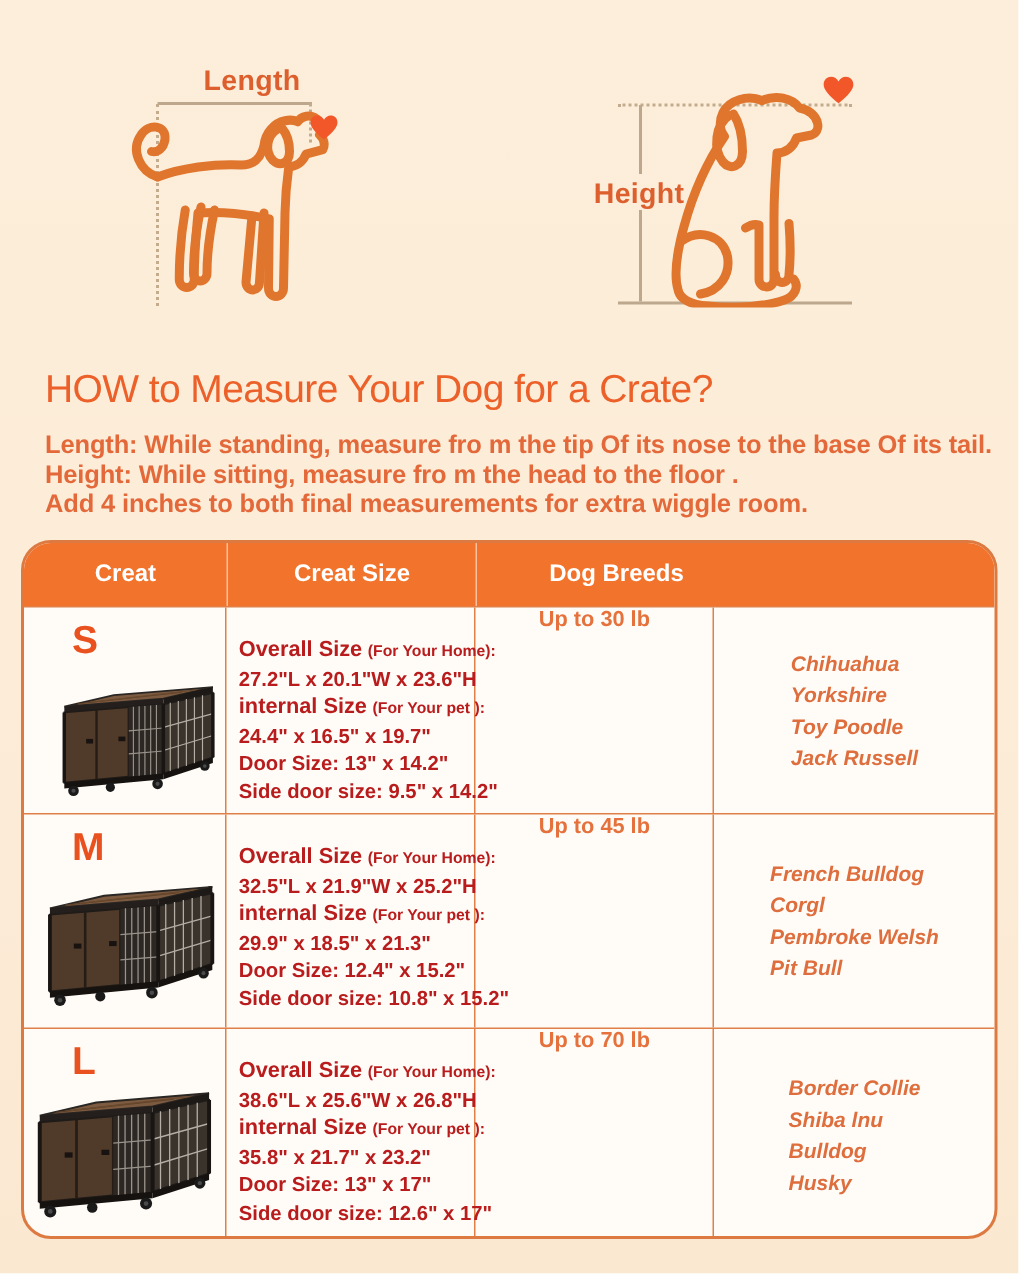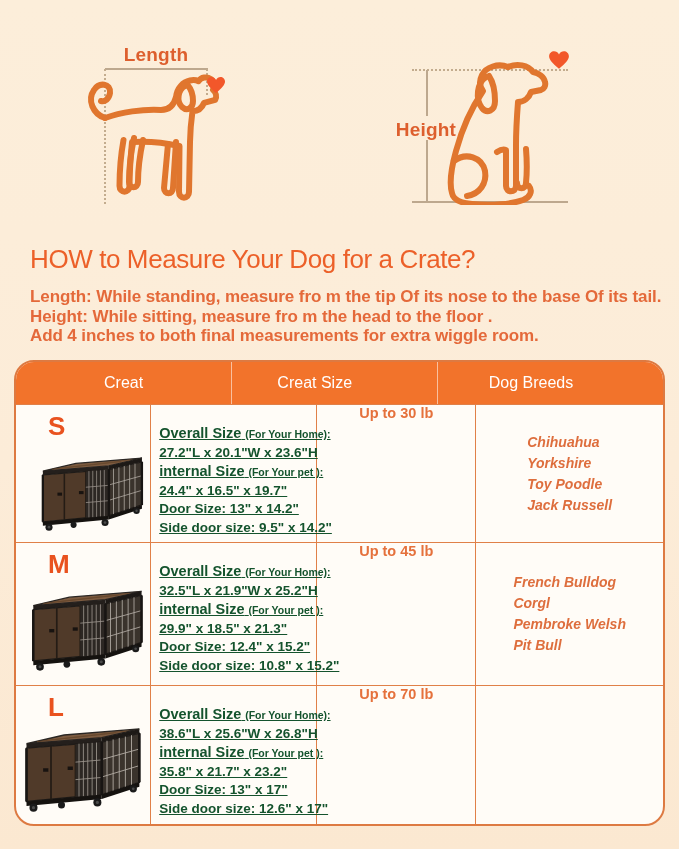--- a/index.html
+++ b/index.html
@@ -33,36 +33,36 @@
   }
   
   .crate-table{
     position:absolute;left:14px;top:360px;width:651px;height:466px;
     box-sizing:border-box;border:2px solid #dd7a42;border-radius:20px;
     background:#fffcf7;overflow:hidden;display:flex;flex-direction:column;
   }
   .thead{display:flex;height:42px;background:#f2732b;flex:none;}
   .th{
     display:flex;align-items:center;justify-content:center;
-    color:#fff;font-size:16px;font-weight:normal;box-sizing:border-box;margin-left:40px;
+    color:#fff;font-size:16px;font-weight:bold;box-sizing:border-box;
   }
   .th + .th{border-left:1px solid rgba(255,255,255,.55);text-align:right;}
   .trow{display:flex;border-top:1px solid #e08048;flex:none;}
   .row-s{height:137px;} .row-m{height:142px;} .row-l{height:141px;}
   .c1{width:20.9%;} .c2{width:25.65%;} .c3{width:24.6%;} .c4{width:28.85%;}
   .cell{box-sizing:border-box;position:relative;}
   .c1.cell,.c2.cell,.c3.cell{border-right:1px solid #e08048;}
   .size-letter{
     position:absolute;left:32px;top:6px;font-size:26px;font-weight:800;color:#e9521f;
   }
   .crate{position:absolute;}
   .crate-s{left:22px;bottom:11px;width:108px;height:86px;}
   .crate-m{left:12px;bottom:14px;width:118px;height:94px;}
   .crate-l{left:5px;bottom:15px;width:123px;height:98px;}
-  .sizecell{padding:19px 4px 0 8px;color:#14532d;text-decoration:underline;}
+  .sizecell{padding:19px 4px 0 8px;color:#b91c1c;}
   .sz-line{font-size:13.5px;font-weight:700;line-height:18.6px;white-space:nowrap;}
   .sz-label{font-size:14.5px;}
   .sz-note{font-size:10.5px;}
   .weightcell{display:flex;align-items:flex-start;justify-content:center;}
   .weight{font-size:14.5px;font-weight:700;color:#e5713c;}
   .breedcell{display:flex;align-items:center;justify-content:center;}
   .breeds{font-size:14px;font-weight:700;color:#de6e3d;line-height:21px;text-align:left;font-style:italic;}
 </style>
 </head>
 <body>
@@ -120,21 +120,21 @@
           <circle cx="14" cy="107" r="1.8" fill="#4a4a4a"></circle>
         <circle cx="87" cy="101" r="4.6" fill="#1a1a1a"></circle>
           <circle cx="87" cy="101" r="1.8" fill="#4a4a4a"></circle>
         <circle cx="128" cy="85.5" r="4.2" fill="#1a1a1a"></circle>
           <circle cx="128" cy="85.5" r="1.6" fill="#4a4a4a"></circle>
         <circle cx="46" cy="104" r="4" fill="#1a1a1a"></circle>
       </symbol>
     </defs>
   </svg>
 
-  <span class="measure-label" style="left:106px;top:44px;width:100px;text-align:center;">Length</span>
+  <span class="measure-label" style="left:118px;top:44px;width:100px;text-align:center;">Length</span>
 
   <div class="guide g-hline" style="left:105px;top:68px;width:103px;"></div>
   <div class="guide g-vdot" style="left:104px;top:69px;height:135px;"></div>
   <div class="guide g-vdot" style="left:206px;top:69px;height:26px;"></div>
 
   <svg class="dog-svg dog-standing" viewBox="0 0 135 140" fill="none" stroke="#e0762e" stroke-width="6" stroke-linecap="round" stroke-linejoin="round">
     <path d="M20,48 C8,44 2,30 9,20 C14,12 26,13 25,23 C24,29 20,32 16,31"></path>
     <path d="M20,48 C36,42 58,39 76,40 C85,40 89,35 91,27 C92,18 98,12 105,10.5 C108,9.8 111,10 113.5,11.2 C116,7 122,6.2 126,9.2 C129.5,12 130.5,16.5 128,19.8 C131,22.5 132,26.5 130.2,29.8 L119,32.8 C117,38 112.5,41 107.5,41.2 C106,52 105.2,62 105,72 L104,122 C104,129.5 94,129.5 94,122 L94.5,76 C79,72.5 61,71 47,72 C45.5,88 44.5,102 44.5,116 C44.5,123.5 34.5,123.5 34.5,116 C34.5,101 36,84 38.5,70"></path>
     <path d="M100,16 C93,20 91,31 97,37 C102,41.5 108,38.5 108,31 C108,25 106,19 103,15.5"></path>
     <path d="M91,72 L88,118 C88,125 79,125 79,118 L83,74"></path>
@@ -245,16 +245,24 @@
         <div class="sz-line"><span class="sz-label">Overall Size</span> <span class="sz-note">(For Your Home):</span></div>
         <div class="sz-line">38.6"L x 25.6"W x 26.8"H</div>
         <div class="sz-line"><span class="sz-label">internal Size</span> <span class="sz-note">(For Your pet ):</span></div>
         <div class="sz-line">35.8" x 21.7" x 23.2"</div>
         <div class="sz-line">Door Size: 13" x 17"</div>
         <div class="sz-line">Side door size: 12.6" x 17"</div>
       </div>
       <div class="cell c3 weightcell">
         <span class="weight">Up to 70 lb</span>
       </div>
+      <div class="cell c4 breedcell">
+        <div class="breeds">
+          <div>Border Collie</div>
+          <div>Shiba lnu</div>
+          <div>Bulldog</div>
+          <div>Husky</div>
+        </div>
+      </div>
     </div>
   </div>
 
 </div>
 
 </body></html>

